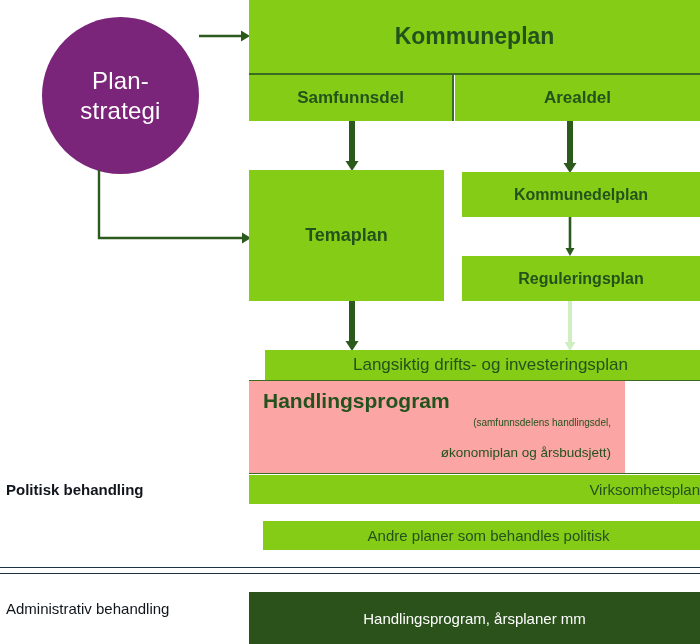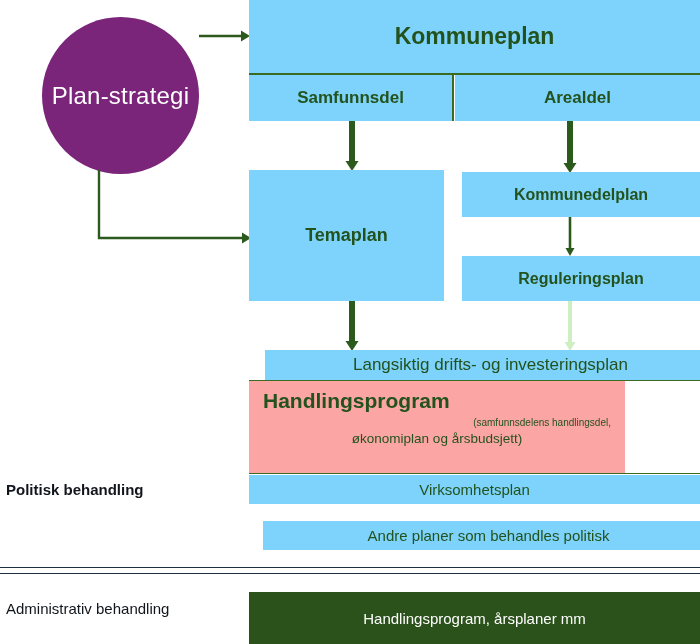--- a/index.html
+++ b/index.html
@@ -14,21 +14,21 @@
     position: relative;
     width: 700px;
     height: 644px;
     background: #ffffff;
     overflow: hidden;
   }
 
   
   .box {
     position: absolute;
-    background: #7dd3fc;
+    background: #84cc16;
     color: #23521c;
     display: flex;
     align-items: center;
     justify-content: center;
     text-align: center;
     box-sizing: border-box;
   }
   .box.dark {
     background: #2a521a;
     color: #ffffff;
@@ -38,36 +38,36 @@
   #circle {
     position: absolute;
     left: 42px;
     top: 17px;
     width: 157px;
     height: 157px;
     border-radius: 50%;
     background: #7a2579;
     color: #ffffff;
     display: flex;
-    flex-direction: row;
+    flex-direction: column;
     align-items: center;
     justify-content: center;
     line-height: 1.25;
     font-size: 24px;
     letter-spacing: .2px;
   }
   #circle span { display: block; }
 
   
   .t-kommuneplan   { font-size: 23px; font-weight: bold; }
   .t-part          { font-size: 17px; font-weight: bold; }
   .t-temaplan      { font-size: 18px; font-weight: bold; }
   .t-sub           { font-size: 16px; font-weight: bold; }
   .t-langsiktig    { font-size: 17px; font-weight: normal; margin-left: 16px; }
-  .t-virksomhet    { font-size: 15px; font-weight: normal; }
+  .t-virksomhet    { font-size: 15px; font-weight: normal; justify-content: flex-end; }
   .t-andre         { font-size: 15px; font-weight: normal; margin-left: 14px; }
   .t-handlings     { font-size: 15px; font-weight: normal; }
 
   
   #handlingsprogram {
     position: absolute;
     left: 249px;
     top: 381px;
     width: 376px;
     height: 92px;
@@ -82,22 +82,22 @@
     text-align: left;
     line-height: 1.3;
   }
   #hp-line1 {
     font-size: 10px;
     text-align: right;
     margin-top: 3px;
   }
   #hp-line2 {
     font-size: 13.5px;
-    text-align: center;
-    margin-top: 3px;
+    text-align: right;
+    margin-top: 17px;
   }
 
   
   .hrule {
     position: absolute;
     background: #3b6b22;
   }
   .vrule {
     position: absolute;
     background: #3b6b22;

